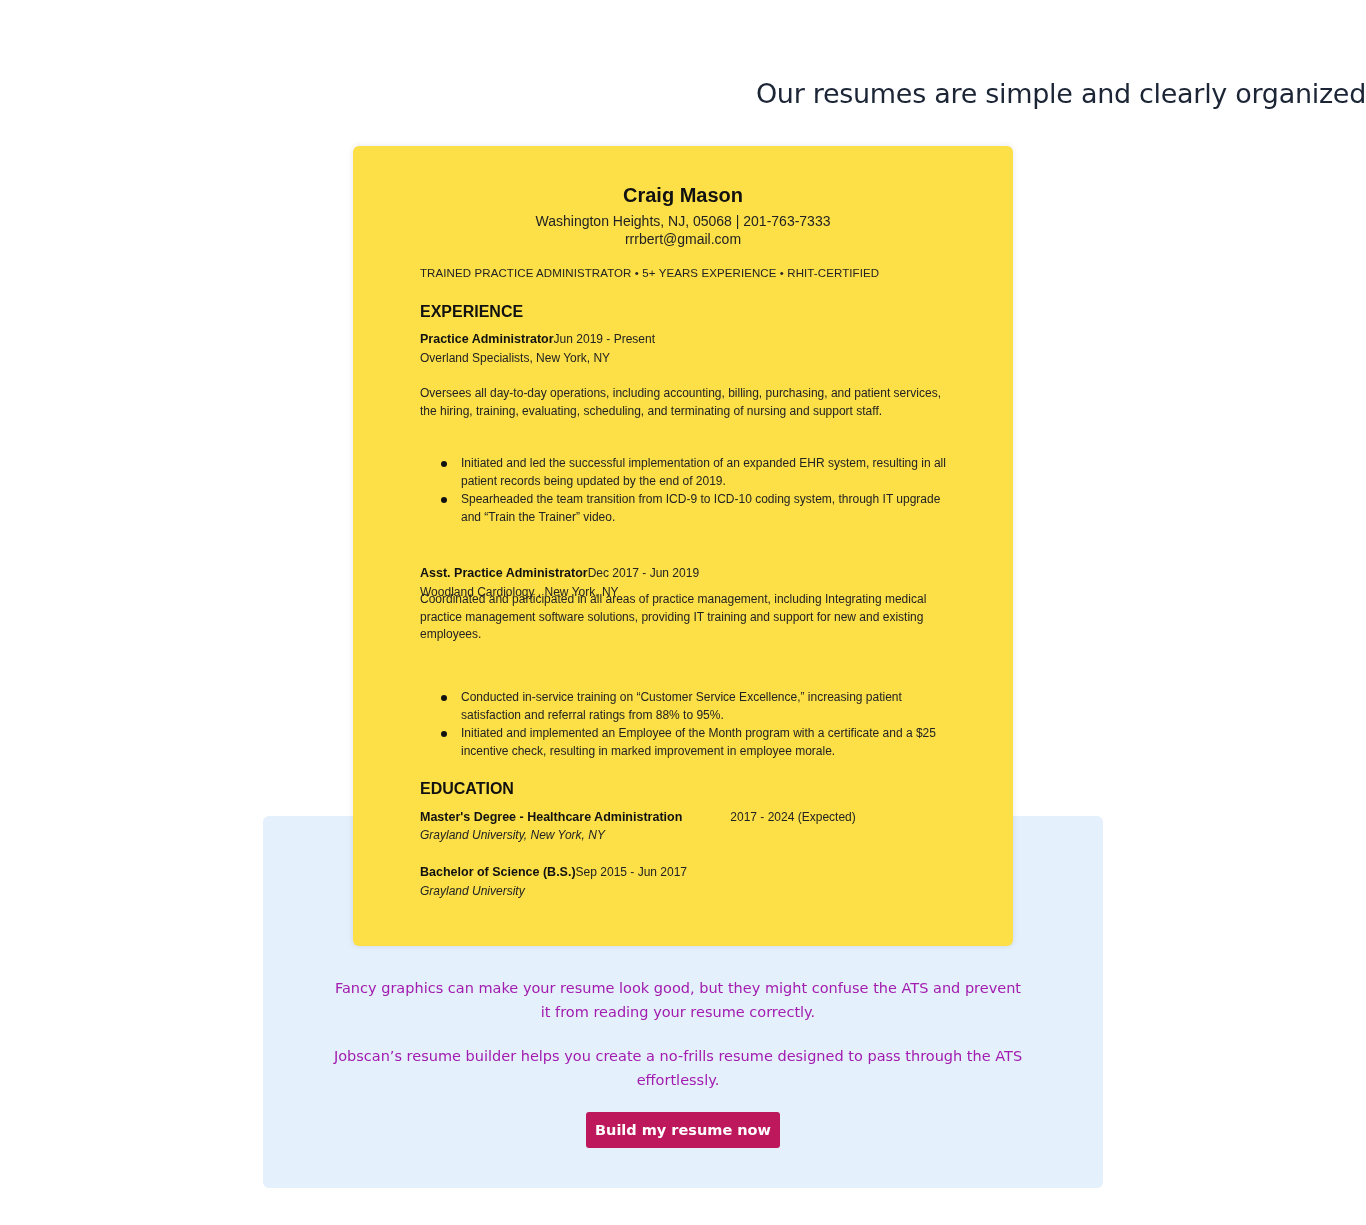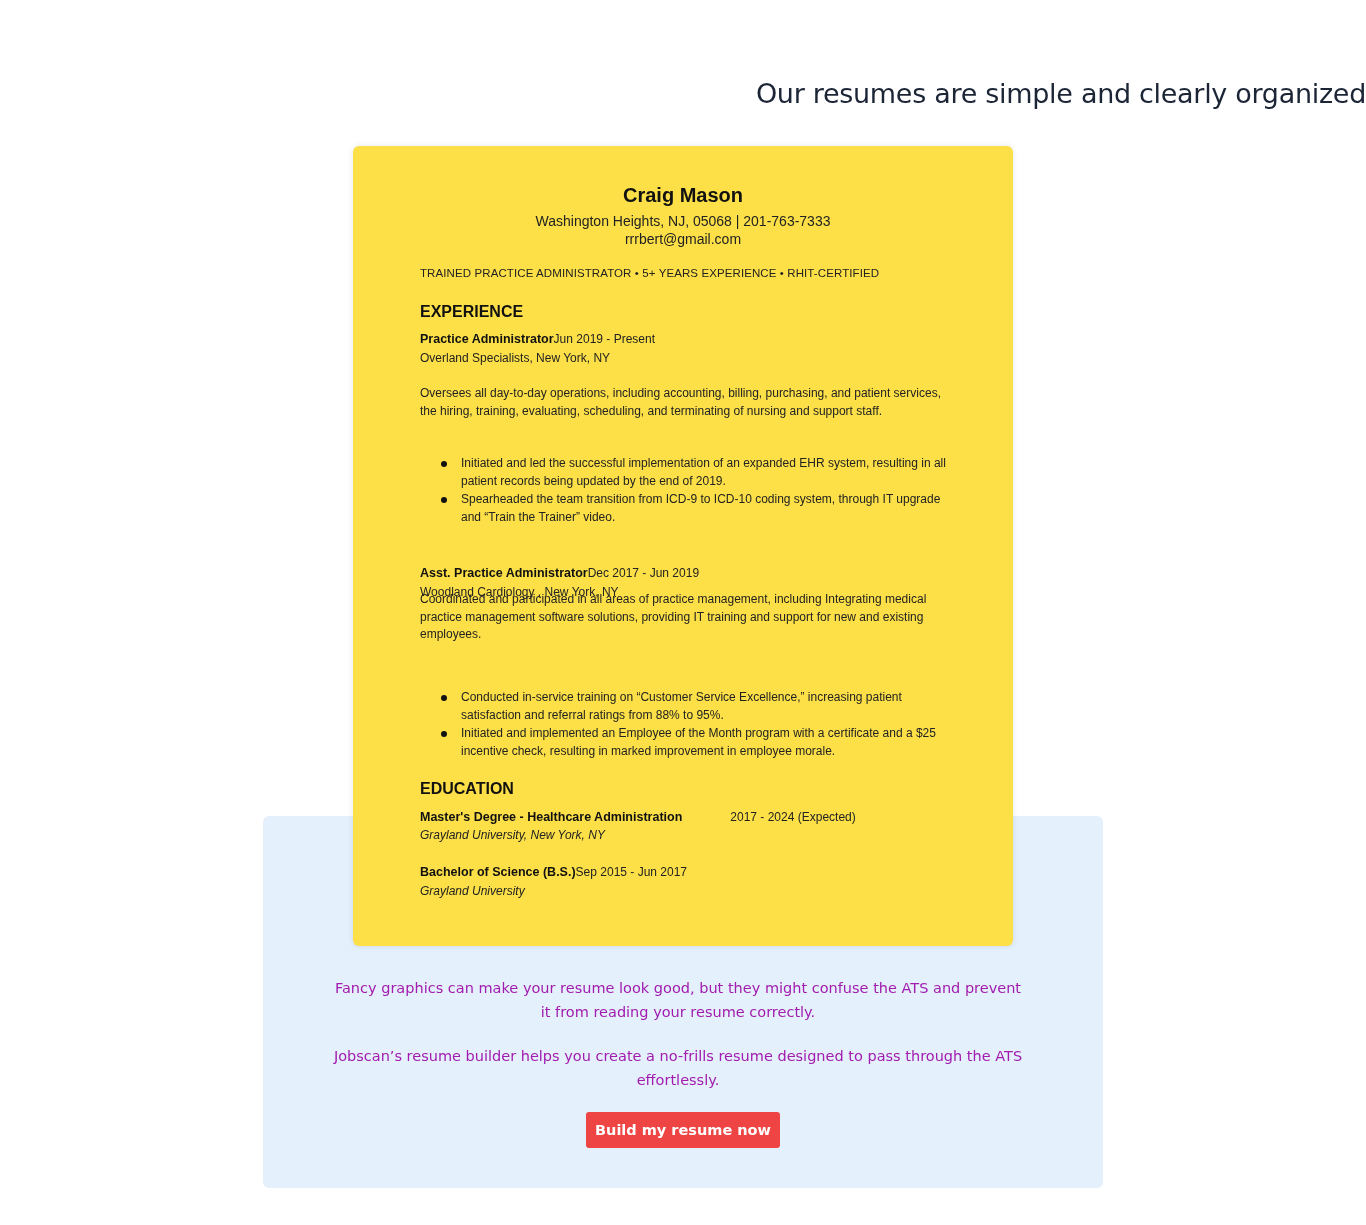--- a/index.html
+++ b/index.html
@@ -47,21 +47,21 @@
 
     .panel-text {
       position: absolute; left: 333px; width: 690px; z-index: 3;
       font-family: "DejaVu Sans", sans-serif; font-size: 14.5px; line-height: 24px; color: #a21caf; text-align: center;
     }
     .panel-text.p1 { top: 976px; }
     .panel-text.p2 { top: 1044px; }
 
     .cta-button {
       position: absolute; left: 586px; top: 1112px; width: 194px; height: 36px; z-index: 3;
-      background: #ef4444; color: #ffffff; border: none; border-radius: 3px;
+      background: #be185d; color: #ffffff; border: none; border-radius: 3px;
       font-family: "DejaVu Sans", sans-serif; font-size: 14.5px; font-weight: 700;
       display: flex; align-items: center; justify-content: center; cursor: pointer;
     }
   </style>
 </head>
 <body>
 
 <h2 class="section-title">Our resumes are simple and clearly organized</h2>
 
 <div class="info-panel"></div>

